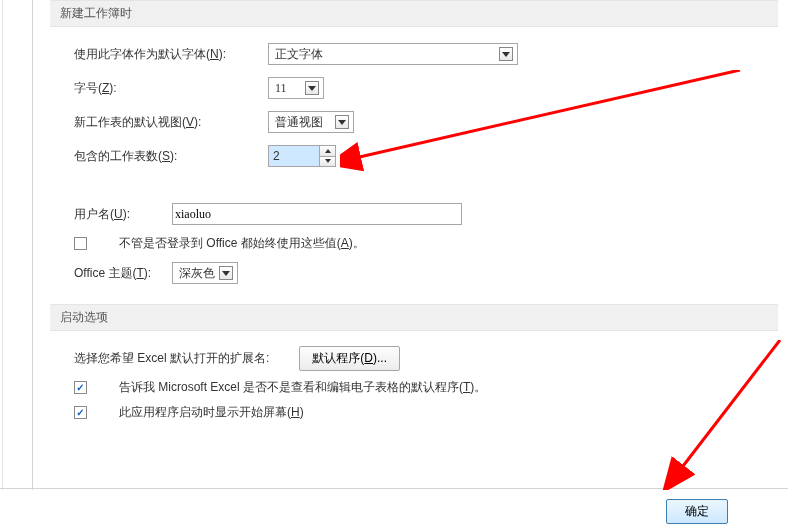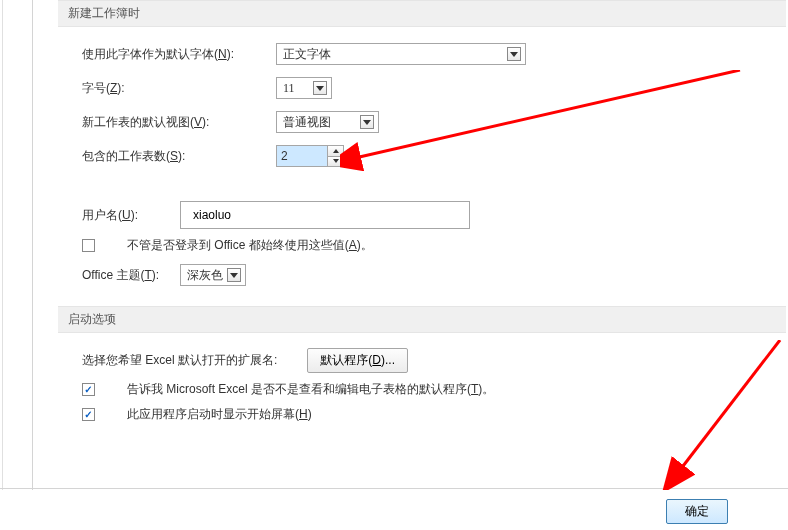--- a/index.html
+++ b/index.html
@@ -24,21 +24,21 @@
     .left-divider {
       position: absolute;
       left: 2px;
       top: 0;
       width: 1px;
       height: 490px;
       background: #e0e0e0;
     }
     .content {
       position: absolute;
-      left: 58px;
+      left: 50px;
       top: 0;
       width: 728px;
     }
     .section-header {
       background: #f0f0f0;
       border-top: 1px solid #e5e5e5;
       border-bottom: 1px solid #e5e5e5;
       padding: 4px 10px;
       color: #555;
       font-size: 12px;
@@ -124,24 +124,24 @@
       border-bottom: 4px solid #333;
     }
     .tri-down {
       width: 0; height: 0;
       border-left: 3px solid transparent;
       border-right: 3px solid transparent;
       border-top: 4px solid #333;
     }
     .text-input {
       border: 1px solid #a6a6a6;
-      height: 28px;
+      height: 22px;
       width: 290px;
-      padding: 0 12px;
-      font-family: Liberation Sans, sans-serif;
+      padding: 0 2px;
+      font-family: Liberation Serif, serif;
       font-size: 12px;
     }
     .checkbox-row {
       display: flex;
       align-items: center;
       margin-bottom: 8px;
       gap: 26px;
     }
     .checkbox {
       width: 13px;
@@ -224,21 +224,21 @@
         <div class="dropdown-btn">
             <div class="triangle-down"></div>
           </div>
       </div>
     </div>
 
     <div class="row">
       <div class="label">
         <span>新工作表的默认视图(</span><span class="underline-letter">V</span><span>):</span>
       </div>
-      <div class="select-box" style="width:103px">
+      <div class="select-box" style="width:86px">
         <span>普通视图</span>
         <div class="dropdown-btn">
             <div class="triangle-down"></div>
           </div>
       </div>
     </div>
 
     <div class="row">
       <div class="label">
         <span>包含的工作表数(</span><span class="underline-letter">S</span><span>):</span>

